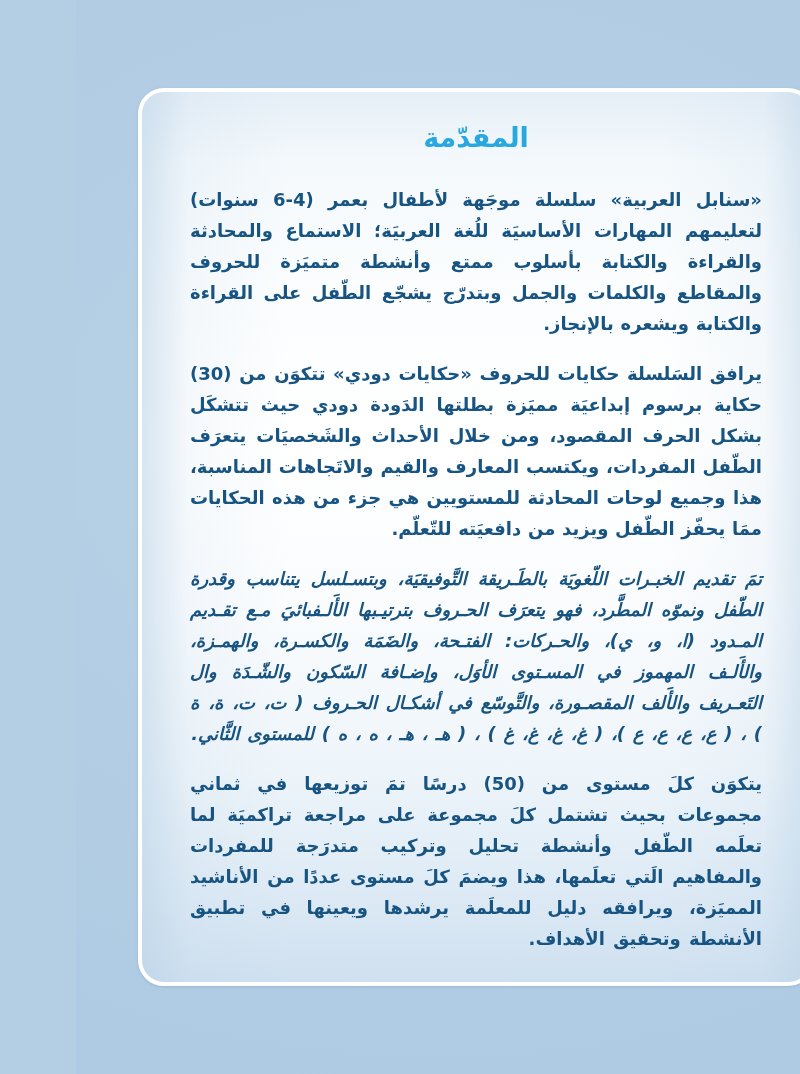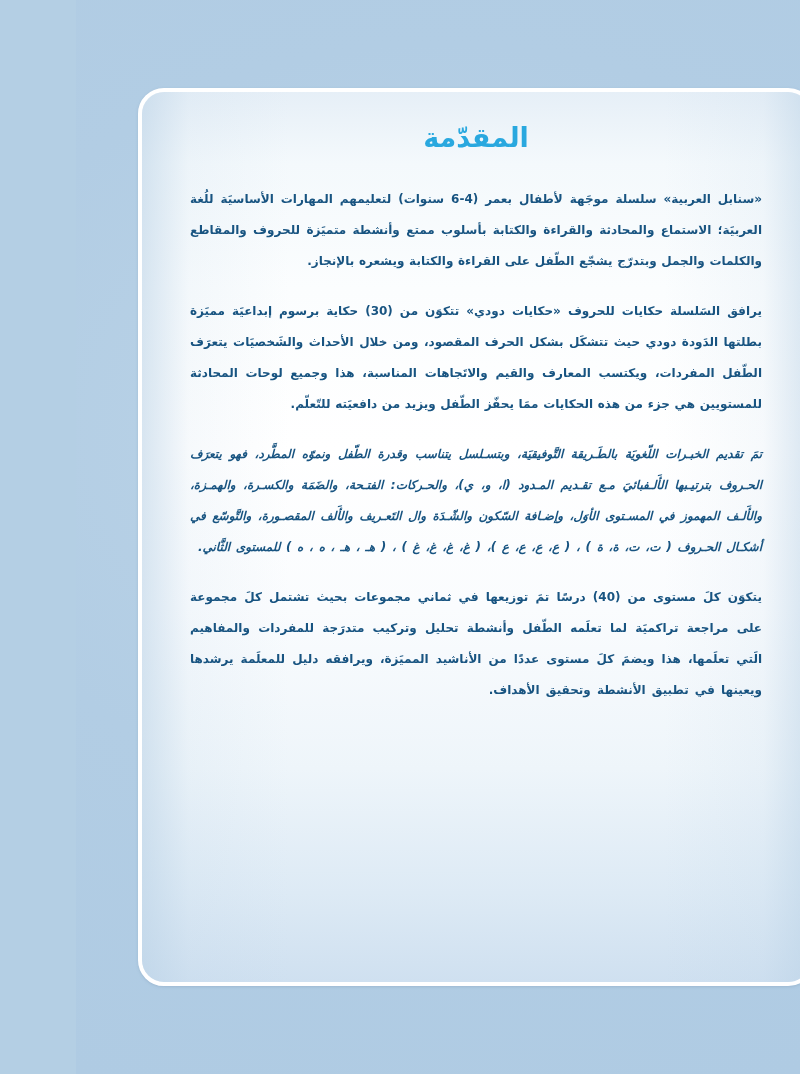--- a/index.html
+++ b/index.html
@@ -73,21 +73,21 @@
     font-size: 27px;
     font-weight: bold;
     text-align: center;
     margin: 0 0 30px 0;
     letter-spacing: 0.5px;
     line-height: 1.2;
   }
 
   .para {
     color: #185481;
-    font-size: 12px;
+    font-size: 18px;
     line-height: 31px;
     margin: 0 0 19px 0;
     text-align: justify;
     text-justify: inter-word;
     font-weight: bold;
     word-spacing: 0.5px;
   }
 
   .para:last-child {
     margin-bottom: 0;
@@ -114,17 +114,17 @@
     <div id="content">
 
       <h1 id="doc-title">المقدّمة</h1>
 
       <p class="para">«سنابل العربية» سلسلة موجَهة لأطفال بعمر (4-6 سنوات) لتعليمهم المهارات الأساسيَة للُغة العربيَة؛ الاستماع والمحادثة والقراءة والكتابة بأسلوب ممتع وأنشطة متميَزة للحروف والمقاطع والكلمات والجمل وبتدرّج يشجّع الطّفل على القراءة والكتابة ويشعره بالإنجاز.</p>
 
       <p class="para">يرافق السَلسلة حكايات للحروف «حكايات دودي» تتكوَن من (30) حكاية برسوم إبداعيَة مميَزة بطلتها الدَودة دودي حيث تتشكَل بشكل الحرف المقصود، ومن خلال الأحداث والشَخصيَات يتعرَف الطّفل المفردات، ويكتسب المعارف والقيم والاتَجاهات المناسبة، هذا وجميع لوحات المحادثة للمستويين هي جزء من هذه الحكايات ممَا يحفّز الطّفل ويزيد من دافعيَته للتّعلّم.</p>
 
       <p class="para wide">تمَ تقديم الخبـرات اللّغويَة بالطَـريقة التَّوفيقيَة، وبتسـلسل يتناسب وقدرة الطّفل ونموّه المطَّرد، فهو يتعرَف الحـروف بترتيـبها الأَلـفبائيَ مـع تقـديم المـدود (ا، و، ي)، والحـركات: الفتـحة، والضَمَة والكسـرة، والهمـزة، والأَلـف المهموز في المسـتوى الأوَل، وإضـافة السّكون والشّـدَة وال التَعـريف والأَلف المقصـورة، والتَّوسّع في أشكـال الحـروف ( ت، ت، ة، ة )  ،  ( ع، ع، ع، ع )، ( غ، غ، غ، غ ) ، ( هـ ، هـ ، ه ، ه ) للمستوى الثَّاني.</p>
 
-      <p class="para wide2">يتكوَن كلَ مستوى من (40) درسًا تمَ توزيعها في ثماني مجموعات بحيث تشتمل كلَ مجموعة على مراجعة تراكميَة لما تعلَمه الطّفل وأنشطة تحليل وتركيب متدرَجة للمفردات والمفاهيم الَتي تعلَمها، هذا ويضمَ كلَ مستوى عددًا من الأناشيد المميَزة، ويرافقه دليل للمعلَمة يرشدها ويعينها في تطبيق الأنشطة وتحقيق الأهداف.</p>
+      <p class="para wide2">يتكوَن كلَ مستوى من (50) درسًا تمَ توزيعها في ثماني مجموعات بحيث تشتمل كلَ مجموعة على مراجعة تراكميَة لما تعلَمه الطّفل وأنشطة تحليل وتركيب متدرَجة للمفردات والمفاهيم الَتي تعلَمها، هذا ويضمَ كلَ مستوى عددًا من الأناشيد المميَزة، ويرافقه دليل للمعلَمة يرشدها ويعينها في تطبيق الأنشطة وتحقيق الأهداف.</p>
 
     </div>
   </div>
 </div>
 
 </body></html>

